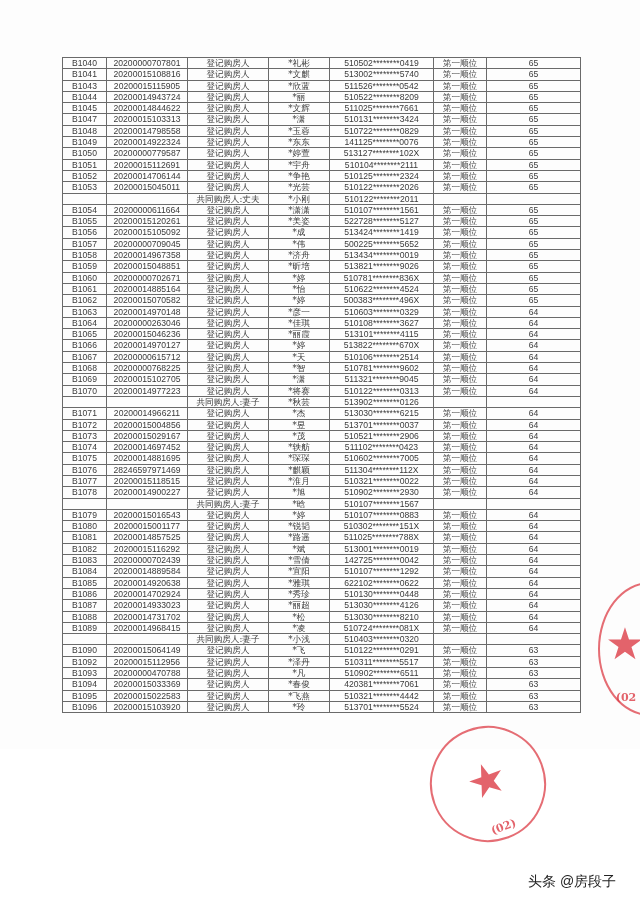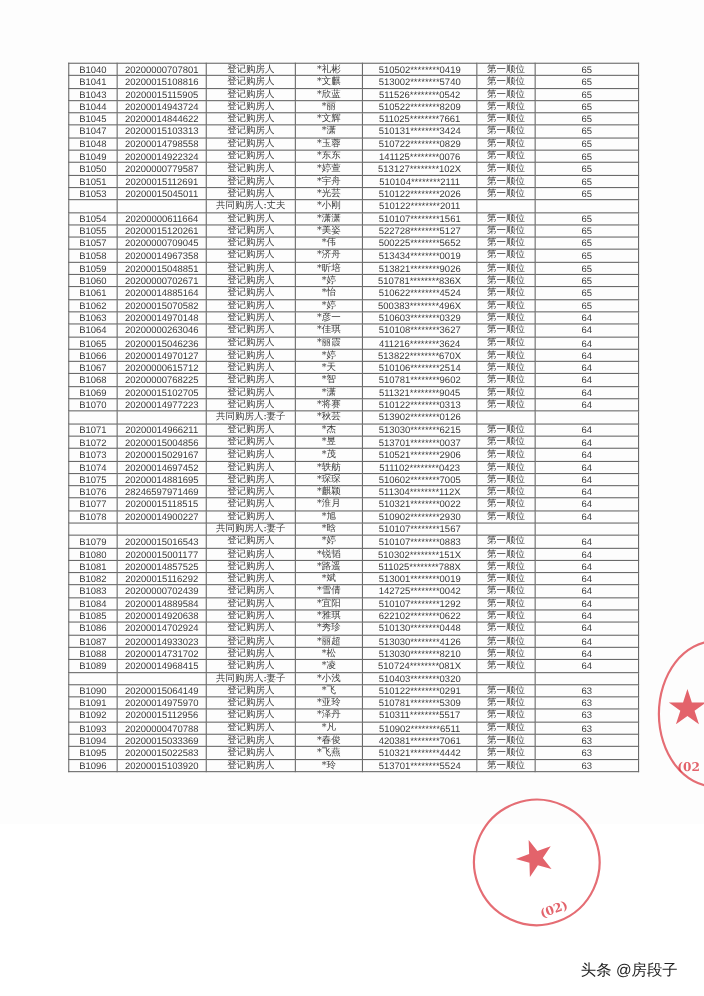--- a/index.html
+++ b/index.html
@@ -128,20 +128,29 @@
         <tr>
           <td class="c-seq">B1051</td>
           <td class="c-num">20200015112691</td>
           <td class="c-type">登记购房人</td>
           <td class="c-name">*宇舟</td>
           <td class="c-idc">510104********2111</td>
           <td class="c-pri">第一顺位</td>
           <td class="c-score">65</td>
         </tr>
         <tr>
+          <td class="c-seq">B1052</td>
+          <td class="c-num">20200014706144</td>
+          <td class="c-type">登记购房人</td>
+          <td class="c-name">*争艳</td>
+          <td class="c-idc">510125********2324</td>
+          <td class="c-pri">第一顺位</td>
+          <td class="c-score">65</td>
+        </tr>
+        <tr>
           <td class="c-seq">B1053</td>
           <td class="c-num">20200015045011</td>
           <td class="c-type">登记购房人</td>
           <td class="c-name">*光芸</td>
           <td class="c-idc">510122********2026</td>
           <td class="c-pri">第一顺位</td>
           <td class="c-score">65</td>
         </tr>
         <tr>
           <td class="c-seq"></td>
@@ -164,20 +173,29 @@
         <tr>
           <td class="c-seq">B1055</td>
           <td class="c-num">20200015120261</td>
           <td class="c-type">登记购房人</td>
           <td class="c-name">*美姿</td>
           <td class="c-idc">522728********5127</td>
           <td class="c-pri">第一顺位</td>
           <td class="c-score">65</td>
         </tr>
         <tr>
+          <td class="c-seq">B1056</td>
+          <td class="c-num">20200015105092</td>
+          <td class="c-type">登记购房人</td>
+          <td class="c-name">*成</td>
+          <td class="c-idc">513424********1419</td>
+          <td class="c-pri">第一顺位</td>
+          <td class="c-score">65</td>
+        </tr>
+        <tr>
           <td class="c-seq">B1057</td>
           <td class="c-num">20200000709045</td>
           <td class="c-type">登记购房人</td>
           <td class="c-name">*伟</td>
           <td class="c-idc">500225********5652</td>
           <td class="c-pri">第一顺位</td>
           <td class="c-score">65</td>
         </tr>
         <tr>
           <td class="c-seq">B1058</td>
@@ -240,21 +258,21 @@
           <td class="c-name">*佳琪</td>
           <td class="c-idc">510108********3627</td>
           <td class="c-pri">第一顺位</td>
           <td class="c-score">64</td>
         </tr>
         <tr>
           <td class="c-seq">B1065</td>
           <td class="c-num">20200015046236</td>
           <td class="c-type">登记购房人</td>
           <td class="c-name">*丽霞</td>
-          <td class="c-idc">411216********3624</td>
+          <td class="c-idc">513101********4115</td>
           <td class="c-pri">第一顺位</td>
           <td class="c-score">64</td>
         </tr>
         <tr>
           <td class="c-seq">B1066</td>
           <td class="c-num">20200014970127</td>
           <td class="c-type">登记购房人</td>
           <td class="c-name">*婷</td>
           <td class="c-idc">513822********670X</td>
           <td class="c-pri">第一顺位</td>
@@ -493,29 +511,20 @@
           <td class="c-idc">510403********0320</td>
           <td class="c-pri"></td>
           <td class="c-score"></td>
         </tr>
         <tr>
           <td class="c-seq">B1090</td>
           <td class="c-num">20200015064149</td>
           <td class="c-type">登记购房人</td>
           <td class="c-name">*飞</td>
           <td class="c-idc">510122********0291</td>
-          <td class="c-pri">第一顺位</td>
-          <td class="c-score">63</td>
-        </tr>
-        <tr>
-          <td class="c-seq">B1091</td>
-          <td class="c-num">20200014975970</td>
-          <td class="c-type">登记购房人</td>
-          <td class="c-name">*亚玲</td>
-          <td class="c-idc">510781********5309</td>
           <td class="c-pri">第一顺位</td>
           <td class="c-score">63</td>
         </tr>
         <tr>
           <td class="c-seq">B1092</td>
           <td class="c-num">20200015112956</td>
           <td class="c-type">登记购房人</td>
           <td class="c-name">*泽丹</td>
           <td class="c-idc">510311********5517</td>
           <td class="c-pri">第一顺位</td>

